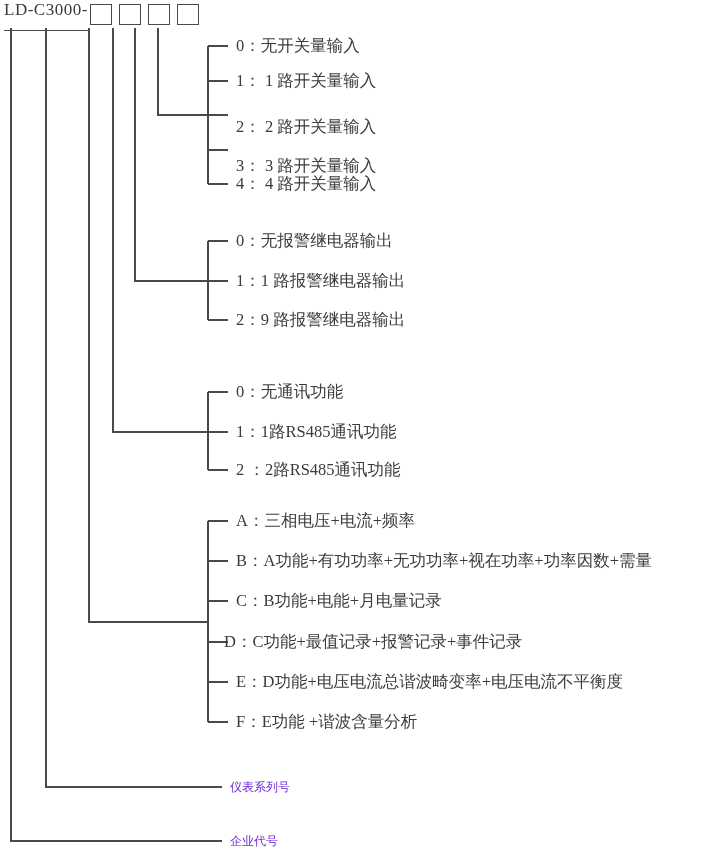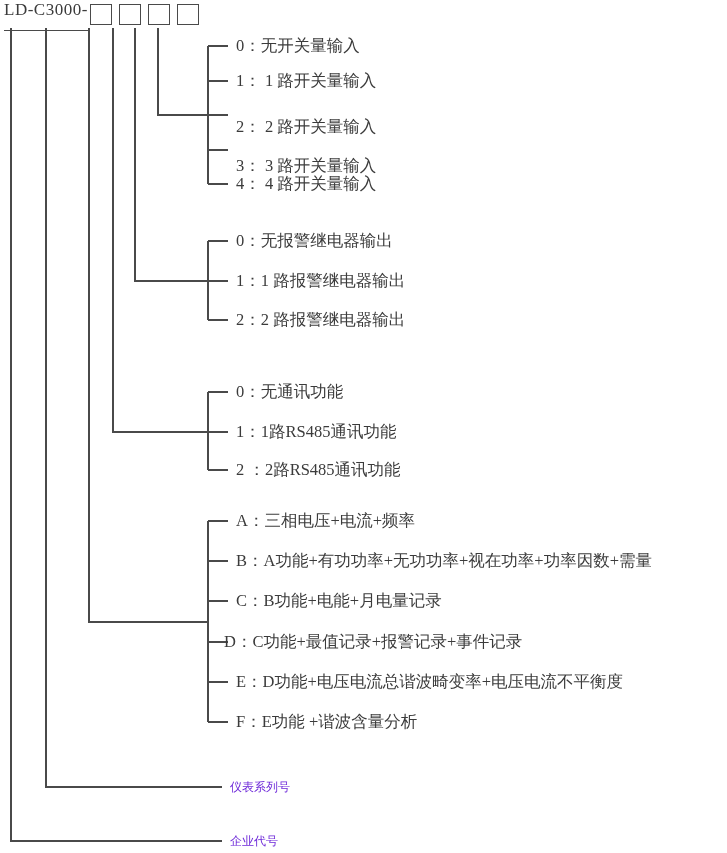--- a/index.html
+++ b/index.html
@@ -134,21 +134,21 @@
   </svg>
 
   <div class="opt-label" style="left:236px; top:46px;text-align:right;"><span>0</span><span>：</span><span>无开关量输入</span></div>
   <div class="opt-label" style="left:236px; top:81px;"><span>1</span><span>：</span><span> 1 路开关量输入</span></div>
   <div class="opt-label" style="left:236px; top:105px;margin-top:22px;"><span>2</span><span>：</span><span> 2 路开关量输入</span></div>
   <div class="opt-label" style="left:236px; top:150px;margin-top:16px;"><span>3</span><span>：</span><span> 3 路开关量输入</span></div>
   <div class="opt-label" style="left:236px; top:184px;"><span>4</span><span>：</span><span> 4 路开关量输入</span></div>
 
   <div class="opt-label" style="left:236px; top:241px;"><span>0</span><span>：</span><span>无报警继电器输出</span></div>
   <div class="opt-label" style="left:236px; top:281px;"><span>1</span><span>：</span><span>1 路报警继电器输出</span></div>
-  <div class="opt-label" style="left:236px; top:320px;"><span>2</span><span>：</span><span>2 路报警继电器输出</span></div>
+  <div class="opt-label" style="left:236px; top:320px;"><span>2</span><span>：</span><span>9 路报警继电器输出</span></div>
 
   <div class="opt-label" style="left:236px; top:392px;"><span>0</span><span>：</span><span>无通讯功能</span></div>
   <div class="opt-label" style="left:236px; top:432px;"><span>1</span><span>：</span><span>1路RS485通讯功能</span></div>
   <div class="opt-label" style="left:236px; top:470px;"><span>2</span><span> ：</span><span>2路RS485通讯功能</span></div>
 
   <div class="opt-label" style="left:236px; top:521px;"><span>A</span><span>：</span><span>三相电压+电流+频率</span></div>
   <div class="opt-label" style="left:236px; top:561px;"><span>B</span><span>：</span><span>A功能+有功功率+无功功率+视在功率+功率因数+需量</span></div>
   <div class="opt-label" style="left:236px; top:601px;"><span>C</span><span>：</span><span>B功能+电能+月电量记录</span></div>
   <div class="opt-label" style="left:224px; top:642px;"><span>D</span><span>：</span><span>C功能+最值记录+报警记录+事件记录</span></div>
   <div class="opt-label" style="left:236px; top:682px;"><span>E</span><span>：</span><span>D功能+电压电流总谐波畸变率+电压电流不平衡度</span></div>

